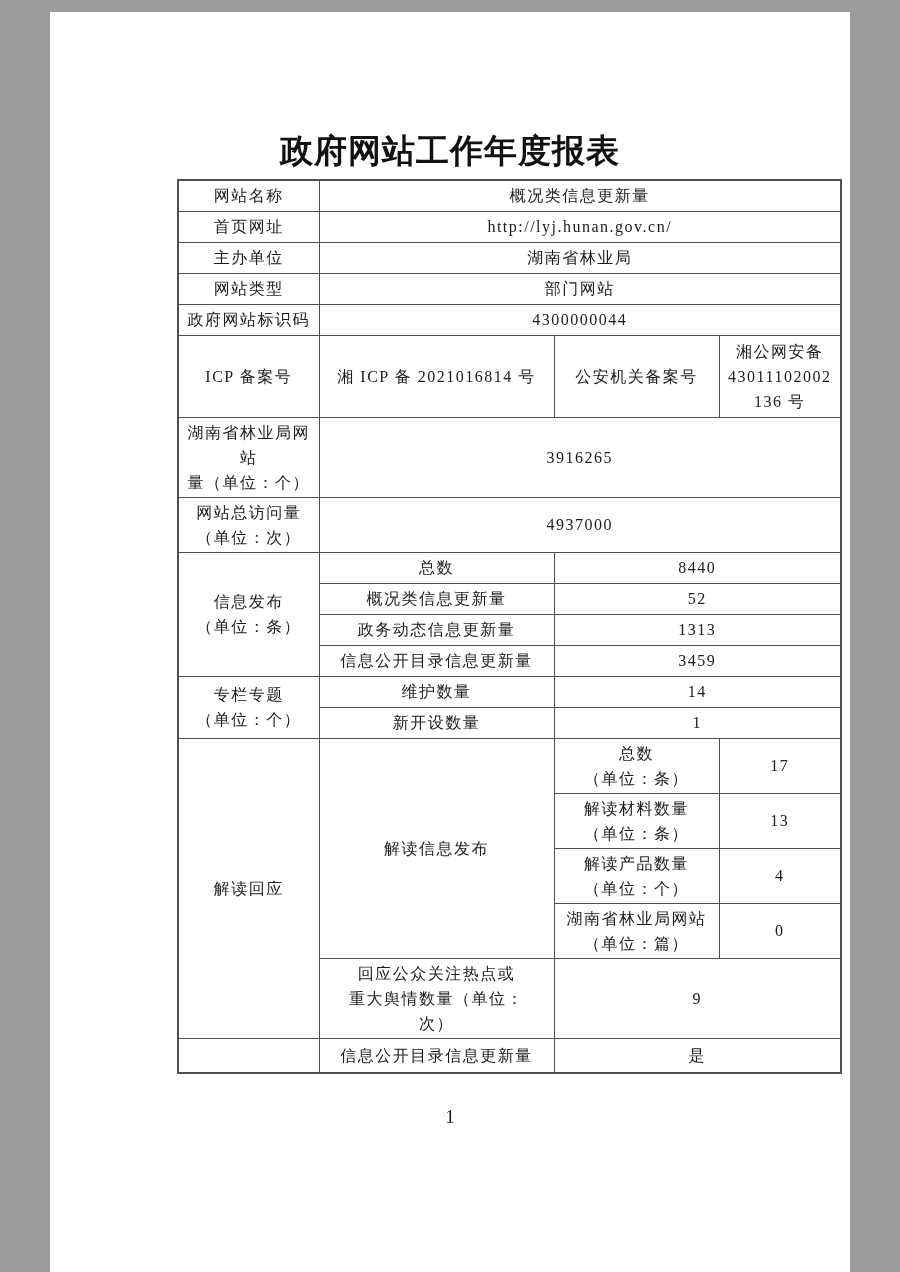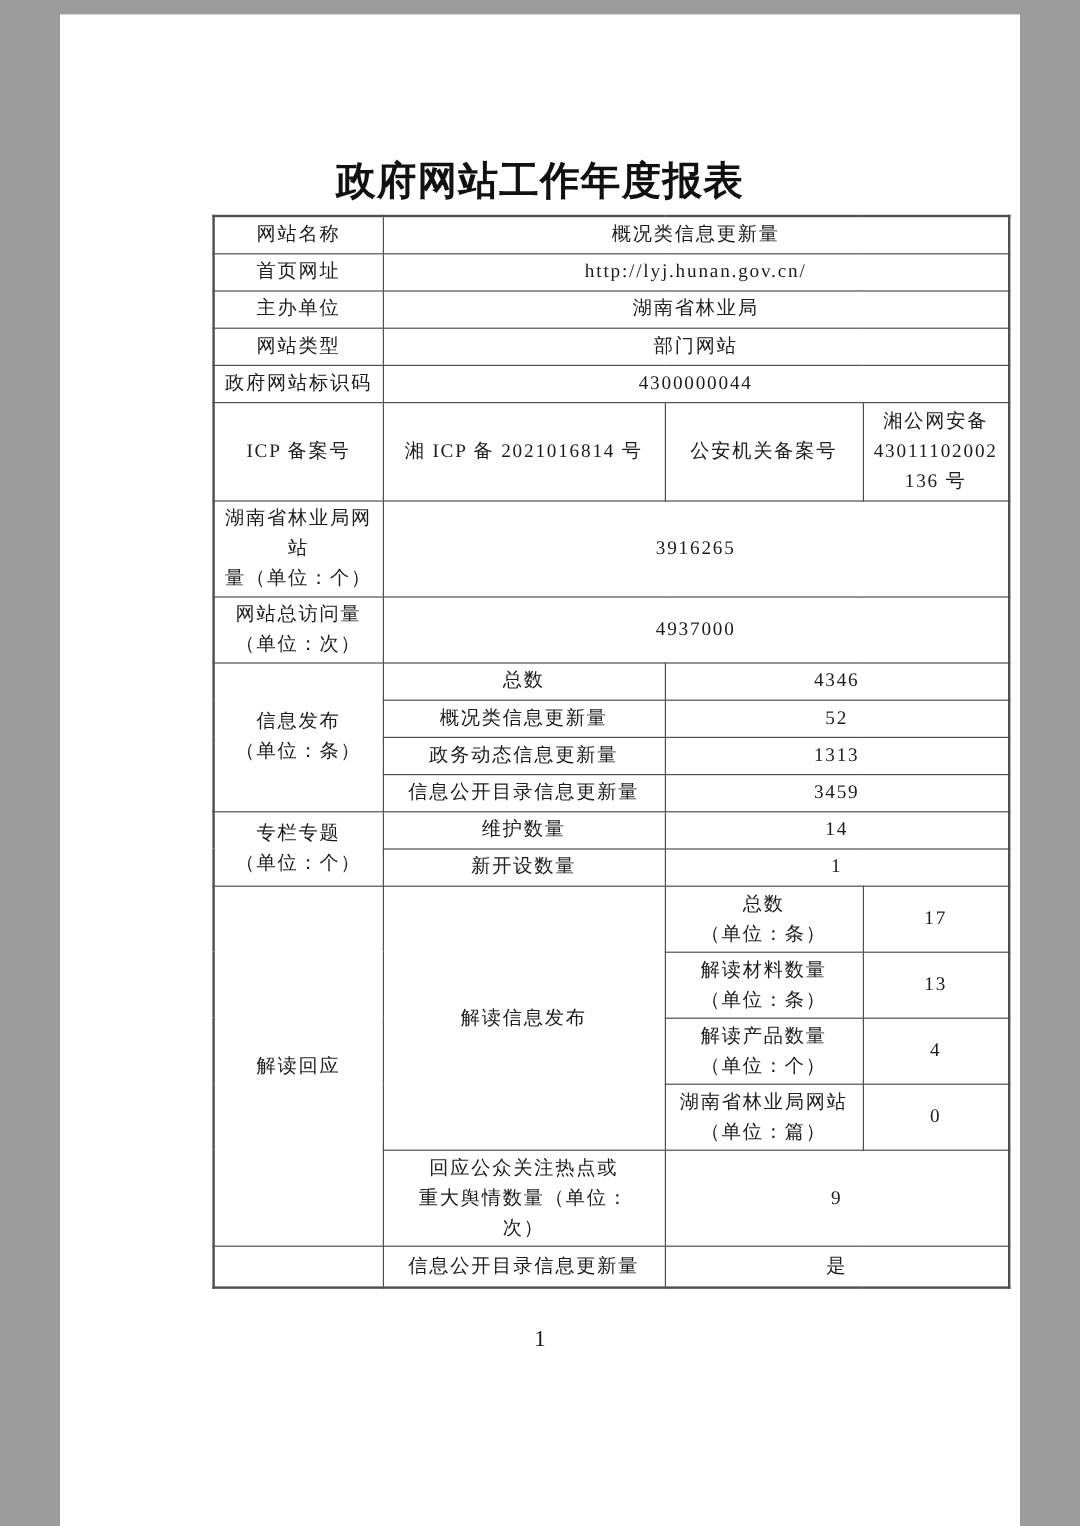--- a/index.html
+++ b/index.html
@@ -124,21 +124,21 @@
       </tr>
       <tr class="h55">
         <td class="pre left">网站总访问量
 （单位：次）</td>
         <td colspan="3" class="num">4937000</td>
       </tr>
       <tr class="h31">
         <td rowspan="4" class="pre">信息发布
 （单位：条）</td>
         <td>总数</td>
-        <td colspan="2" class="num">4346</td>
+        <td colspan="2" class="num">8440</td>
       </tr>
       <tr class="h31">
         <td>概况类信息更新量</td>
         <td colspan="2" class="num">52</td>
       </tr>
       <tr class="h31">
         <td>政务动态信息更新量</td>
         <td colspan="2" class="num">1313</td>
       </tr>
       <tr class="h31">

